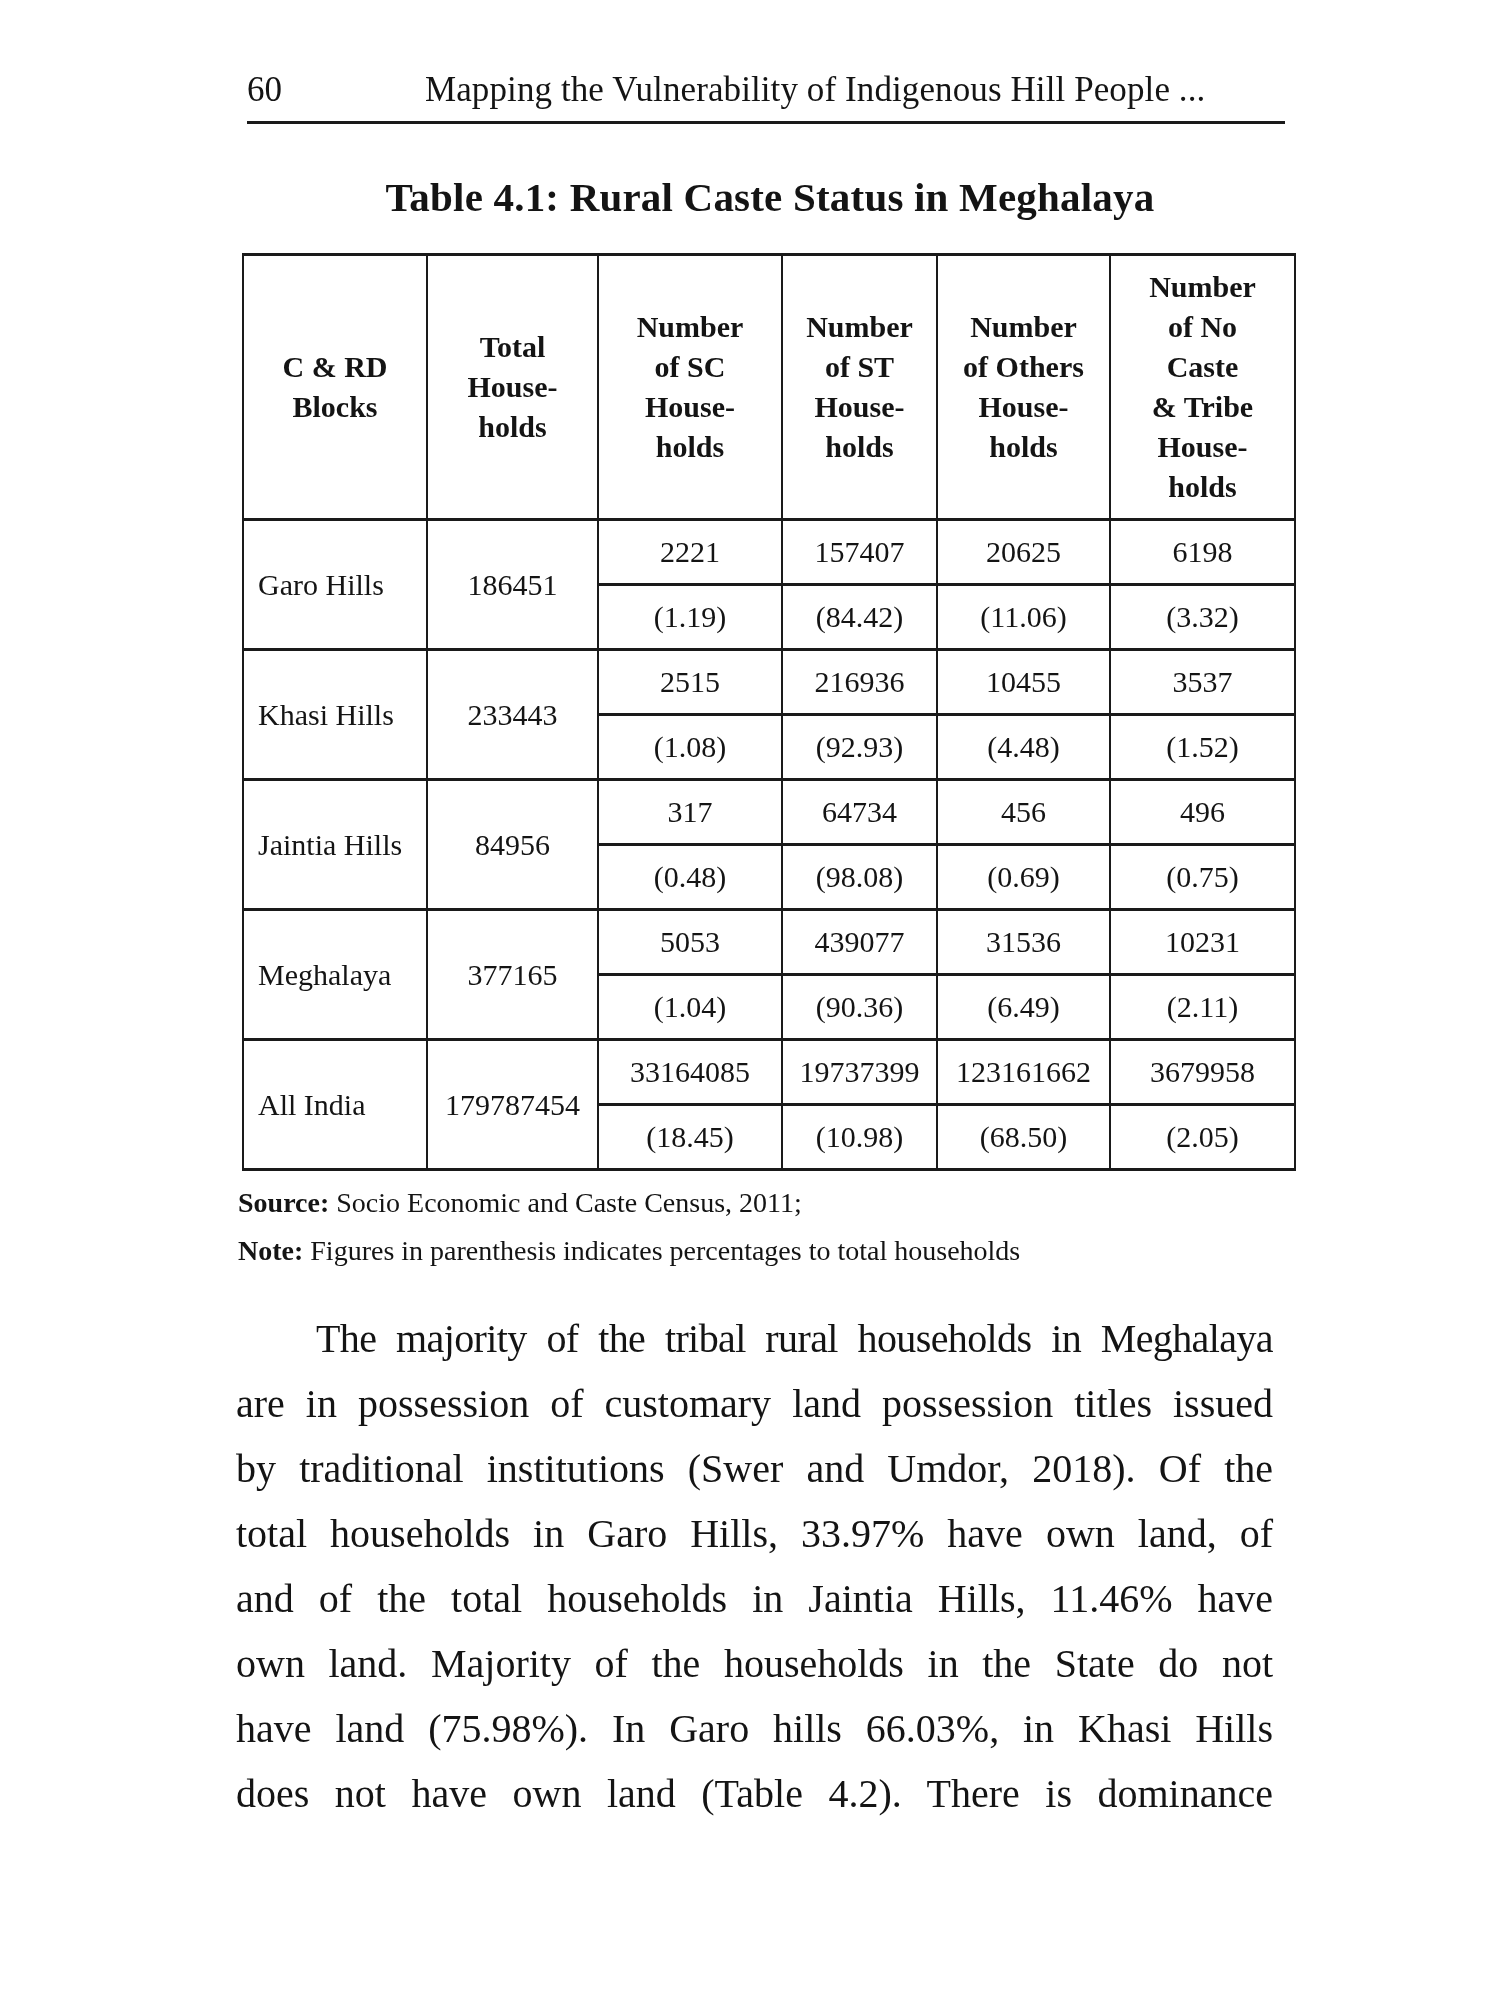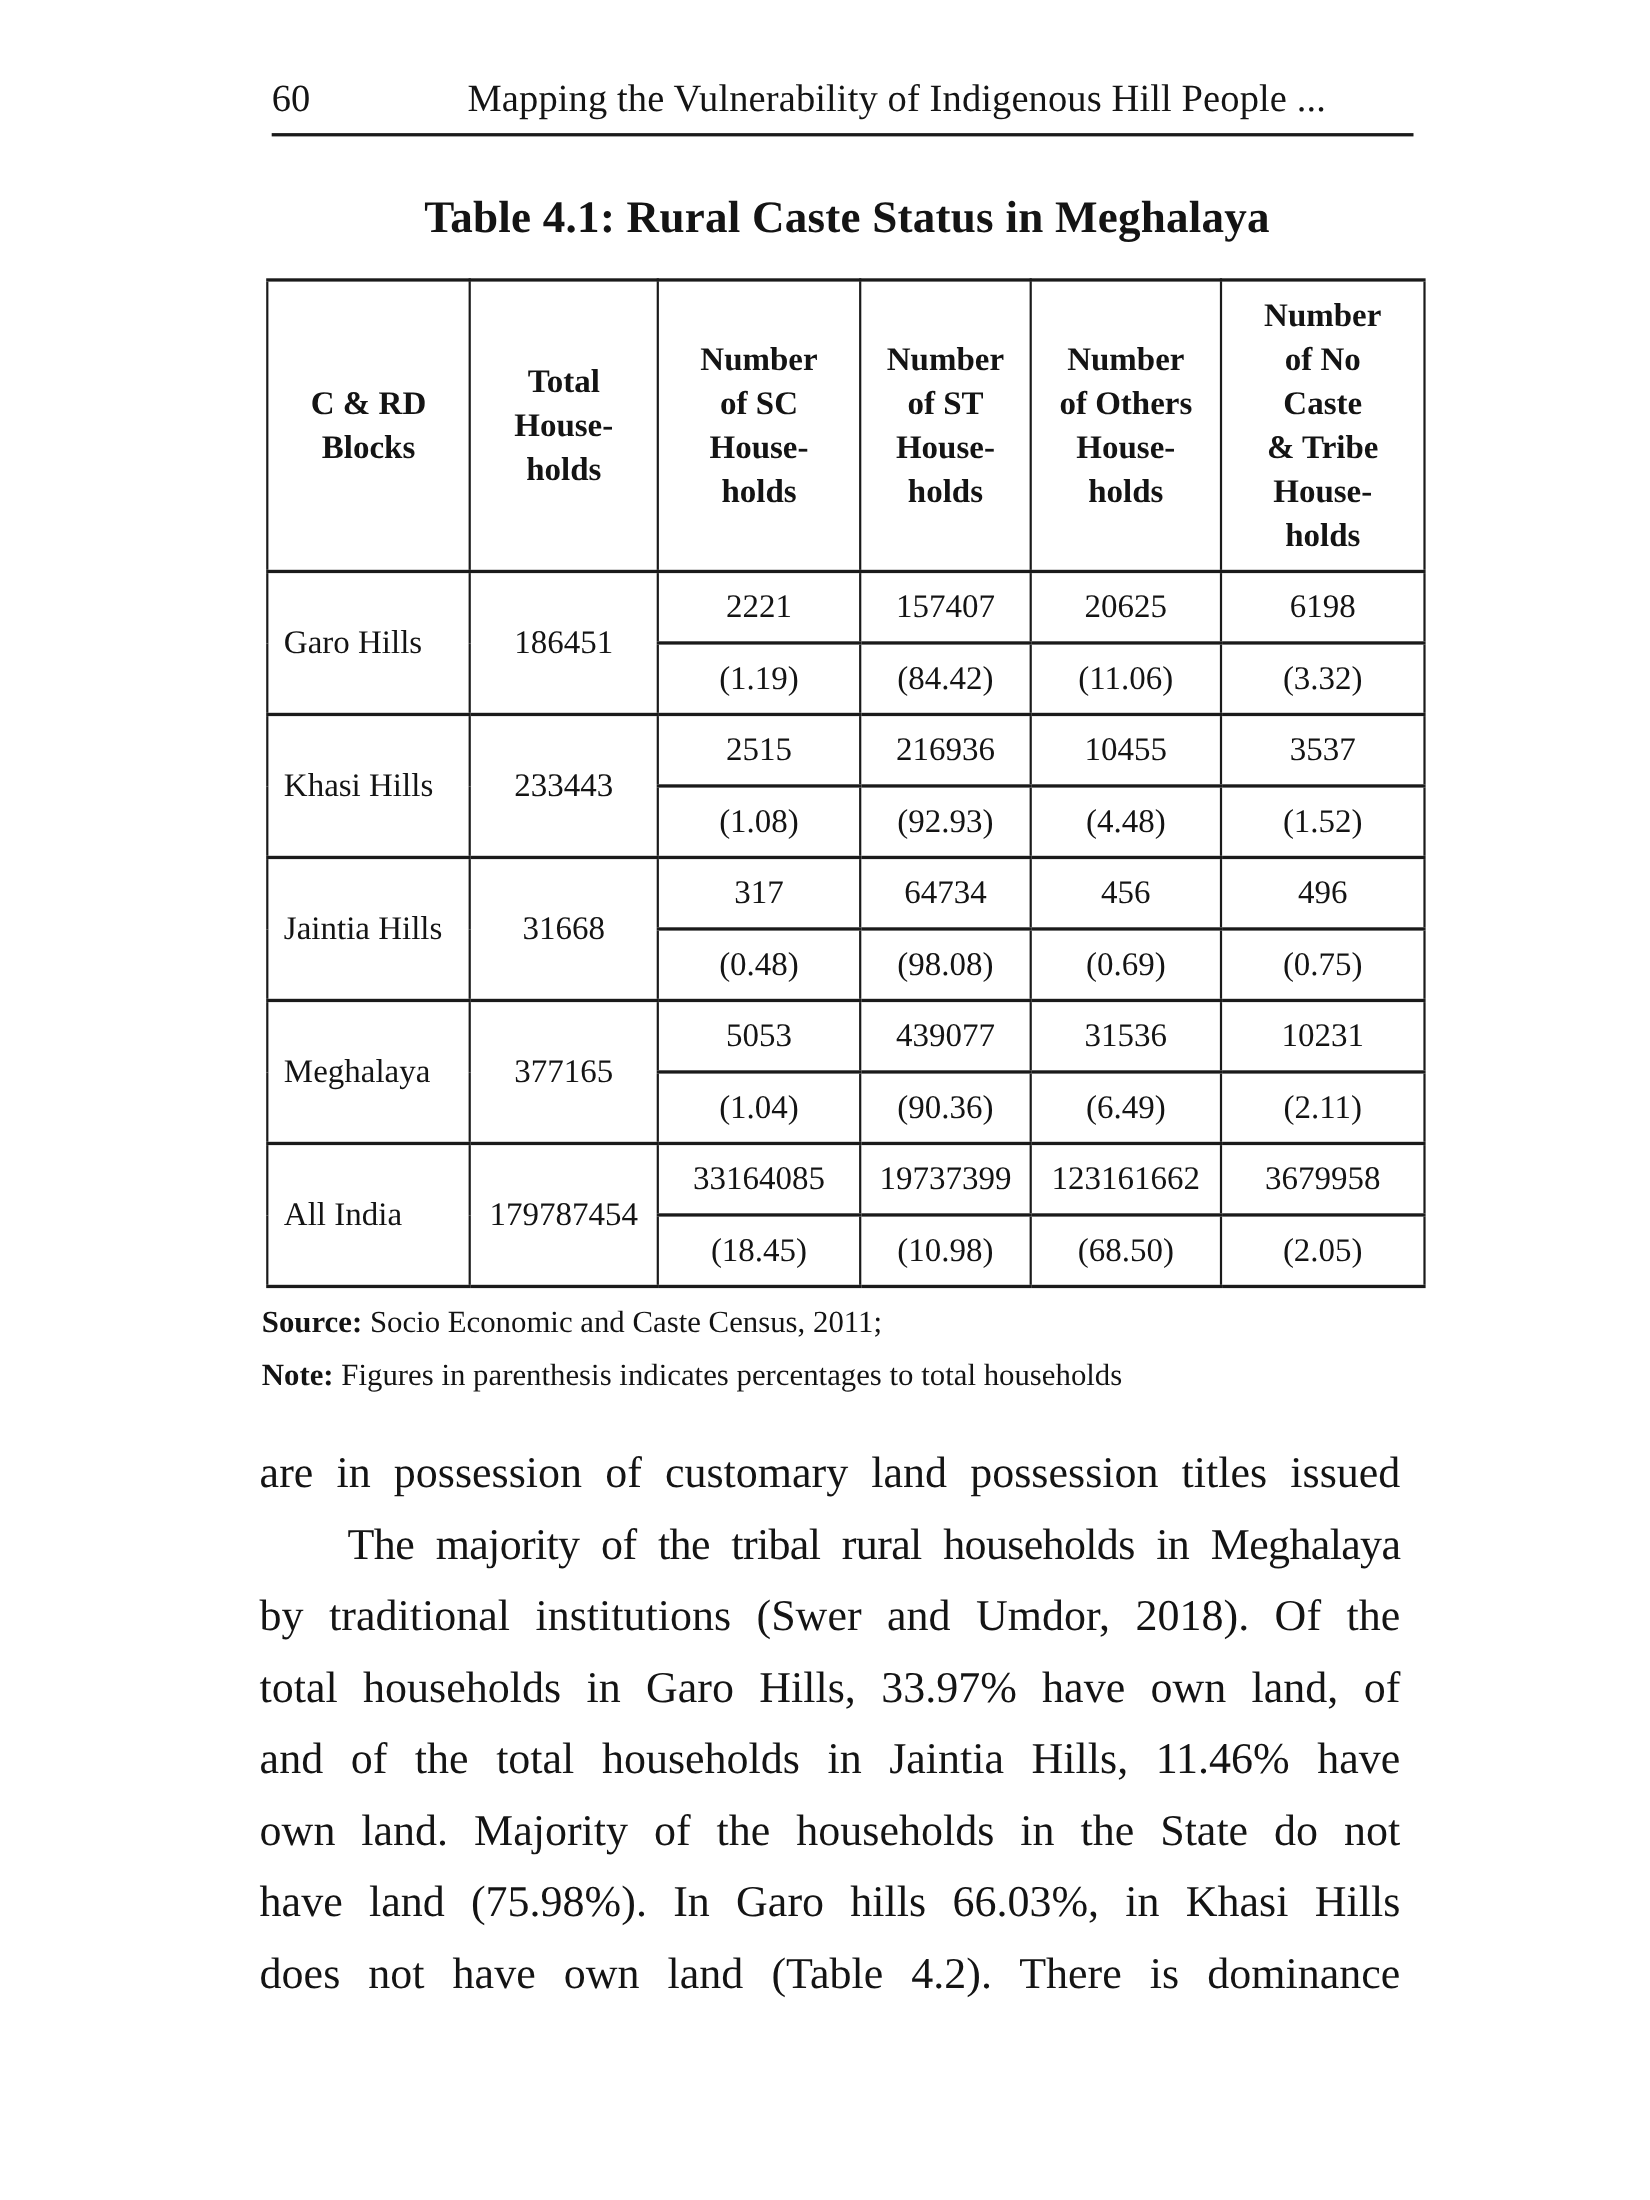--- a/index.html
+++ b/index.html
@@ -218,21 +218,21 @@
         <td class="val">3537</td>
       </tr>
       <tr class="row-pct">
         <td>(1.08)</td>
         <td>(92.93)</td>
         <td>(4.48)</td>
         <td>(1.52)</td>
       </tr>
       <tr class="row-num">
         <td class="block-name" rowspan="2" style="border-bottom: 3px solid rgb(26, 26, 26);">Jaintia Hills</td>
-        <td rowspan="2" style="border-bottom: 3px solid rgb(26, 26, 26);">31668</td>
+        <td rowspan="2" style="border-bottom: 3px solid rgb(26, 26, 26);">84956</td>
         <td class="val">317</td>
         <td class="val">64734</td>
         <td class="val">456</td>
         <td class="val">496</td>
       </tr>
       <tr class="row-pct">
         <td>(0.48)</td>
         <td>(98.08)</td>
         <td>(0.69)</td>
         <td>(0.75)</td>
@@ -271,21 +271,21 @@
 <div class="source-note">
   <div>
     <span class="lbl">Source:</span><span> Socio Economic and Caste Census, 2011;</span>
   </div>
   <div>
     <span class="lbl">Note:</span><span> Figures in parenthesis indicates percentages to total households</span>
   </div>
 </div>
 
 <div class="paragraph" id="paragraph">
+    <span class="pline first" style="white-space: nowrap; display: block;"><span style="white-space: nowrap; letter-spacing: -0.6px;">The majority of the tribal rural households in Meghalaya</span></span>
     <span class="pline" style="white-space: nowrap; display: block;"><span style="white-space: nowrap; letter-spacing: normal;">are in possession of customary land possession titles issued</span></span>
-    <span class="pline first" style="white-space: nowrap; display: block;"><span style="white-space: nowrap; letter-spacing: -0.6px;">The majority of the tribal rural households in Meghalaya</span></span>
     <span class="pline" style="white-space: nowrap; display: block;"><span style="white-space: nowrap; letter-spacing: normal;">by traditional institutions (Swer and Umdor, 2018). Of the</span></span>
     <span class="pline" style="white-space: nowrap; display: block;"><span style="white-space: nowrap; letter-spacing: normal;">total households in Garo Hills, 33.97% have own land, of</span></span>
     <span class="pline" style="white-space: nowrap; display: block;"><span style="white-space: nowrap; letter-spacing: normal;">and of the total households in Jaintia Hills, 11.46% have</span></span>
     <span class="pline" style="white-space: nowrap; display: block;"><span style="white-space: nowrap; letter-spacing: normal;">own land. Majority of the households in the State do not</span></span>
     <span class="pline" style="white-space: nowrap; display: block;"><span style="white-space: nowrap; letter-spacing: normal;">have land (75.98%). In Garo hills 66.03%, in Khasi Hills</span></span>
     <span class="pline last" style="white-space: nowrap; display: block;"><span style="white-space: nowrap; letter-spacing: normal;">does not have own land (Table 4.2). There is dominance</span></span>
   </div>
 
 </body></html>

